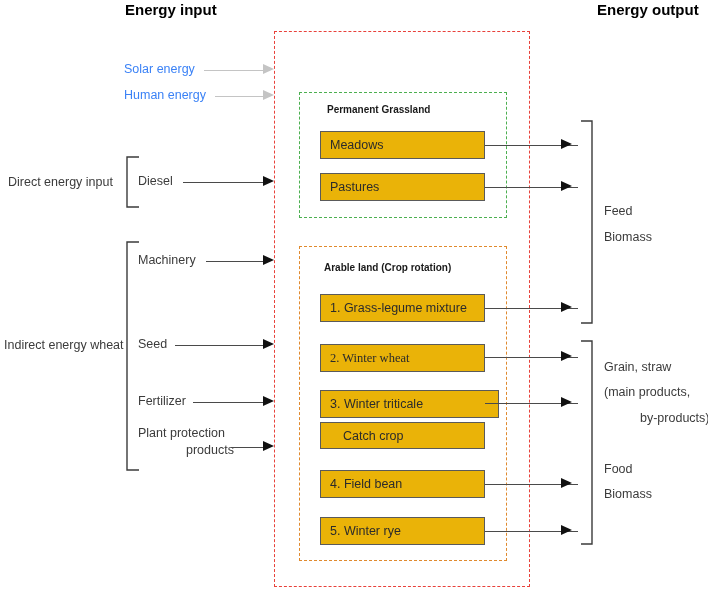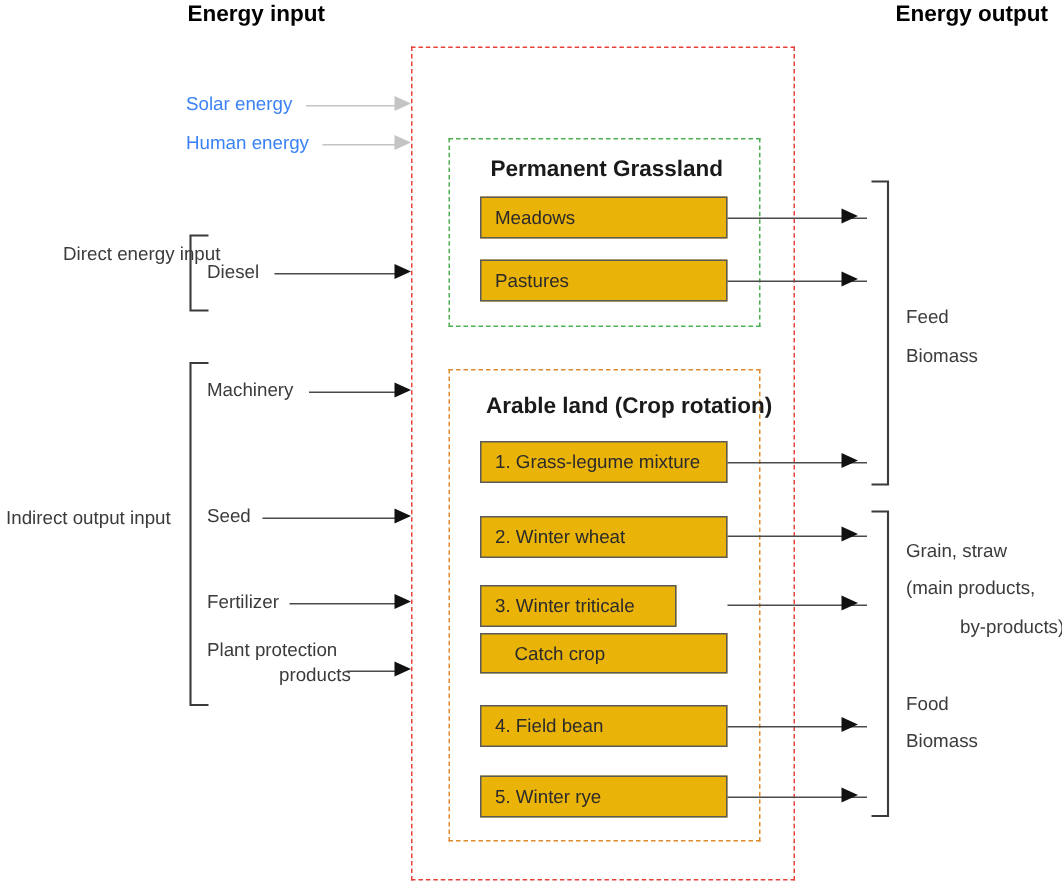--- a/index.html
+++ b/index.html
@@ -24,21 +24,21 @@
   }
   .sys-title {
     position: absolute;
     font-size: 14.5px;
     font-weight: bold;
     color: #1a1a1a;
     white-space: nowrap;
   }
   .grp-title {
     position: absolute;
-    font-size: 15px;
+    font-size: 10px;
     font-weight: bold;
     color: #1a1a1a;
     white-space: nowrap;
   }
   .lbl {
     position: absolute;
     font-size: 12.5px;
     color: #3b3b3b;
     white-space: nowrap;
     line-height: 15px;
@@ -107,29 +107,29 @@
   <div class="dash-red" style="left:274px; top:31px; width:256px; height:556px;"></div>
 
   <div class="lbl-faint" style="left:124px; top:62px;">Solar energy</div>
   <div class="conn faint" style="left:204px; top:70px; width:64px;"></div>
   <div class="arrow faint" style="left:263px; top:64px;"></div>
 
   <div class="lbl-faint" style="left:124px; top:88px;">Human energy</div>
   <div class="conn faint" style="left:215px; top:96px; width:53px;"></div>
   <div class="arrow faint" style="left:263px; top:90px;"></div>
 
-  <div class="lbl" style="left:8px; top:162px;margin-left:34px;">Direct energy input</div>
+  <div class="lbl" style="left:8px; top:175px;">Direct energy input</div>
   <svg class="brk" style="left:126px; top:156px;" width="14" height="52">
     <path d="M13 1 L1 1 L1 51 L13 51" fill="none" stroke="#3b3b3b" stroke-width="1.4"></path>
   </svg>
   <div class="lbl" style="left:138px; top:174px;">Diesel</div>
   <div class="conn" style="left:183px; top:182px; width:85px;"></div>
   <div class="arrow" style="left:263px; top:176px;"></div>
 
-  <div class="lbl" style="left:4px; top:338px;">Indirect output input</div>
+  <div class="lbl" style="left:4px; top:338px;">Indirect energy wheat</div>
   <svg class="brk" style="left:126px; top:241px;" width="14" height="230">
     <path d="M13 1 L1 1 L1 229 L13 229" fill="none" stroke="#3b3b3b" stroke-width="1.4"></path>
   </svg>
 
   <div class="lbl" style="left:138px; top:253px;">Machinery</div>
   <div class="conn" style="left:206px; top:261px; width:62px;"></div>
   <div class="arrow" style="left:263px; top:255px;"></div>
 
   <div class="lbl" style="left:138px; top:337px;">Seed</div>
   <div class="conn" style="left:175px; top:345px; width:93px;"></div>
@@ -161,27 +161,27 @@
 
   <div class="dash-orange" style="left:299px; top:246px; width:208px; height:315px;"></div>
   <div class="grp-title" style="left:324px; top:262px;">Arable land (Crop rotation)</div>
 
   <div class="outbox" style="left:320px; top:294px; width:165px; height:28px;">
     <span>1. Grass-legume mixture</span>
   </div>
   <div class="conn" style="left:485px; top:308px; width:93px;"></div>
   <div class="arrow" style="left:561px; top:302px;"></div>
 
-  <div class="outbox" style="left:320px; top:344px; width:165px; height:28px;">
+  <div class="outbox" style="left:320px; top:344px; width:165px; height:28px;font-family:Liberation Serif, serif;">
     <span>2. Winter wheat</span>
   </div>
   <div class="conn" style="left:485px; top:357px; width:93px;"></div>
   <div class="arrow" style="left:561px; top:351px;"></div>
 
-  <div class="outbox" style="left:320px; top:390px; width:131px; height:28px;text-align:right;">
+  <div class="outbox" style="left:320px; top:390px; width:179px; height:28px;text-align:right;">
     <span>3. Winter triticale</span>
   </div>
   <div class="conn" style="left:485px; top:403px; width:93px;"></div>
   <div class="arrow" style="left:561px; top:397px;"></div>
 
   <div class="outbox indent" style="left:320px; top:422px; width:165px; height:27px;">
     <span>Catch crop</span>
   </div>
 
   <div class="outbox" style="left:320px; top:470px; width:165px; height:28px;">

